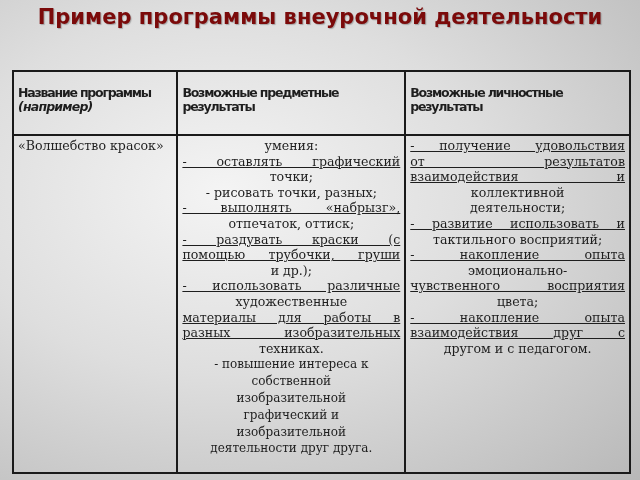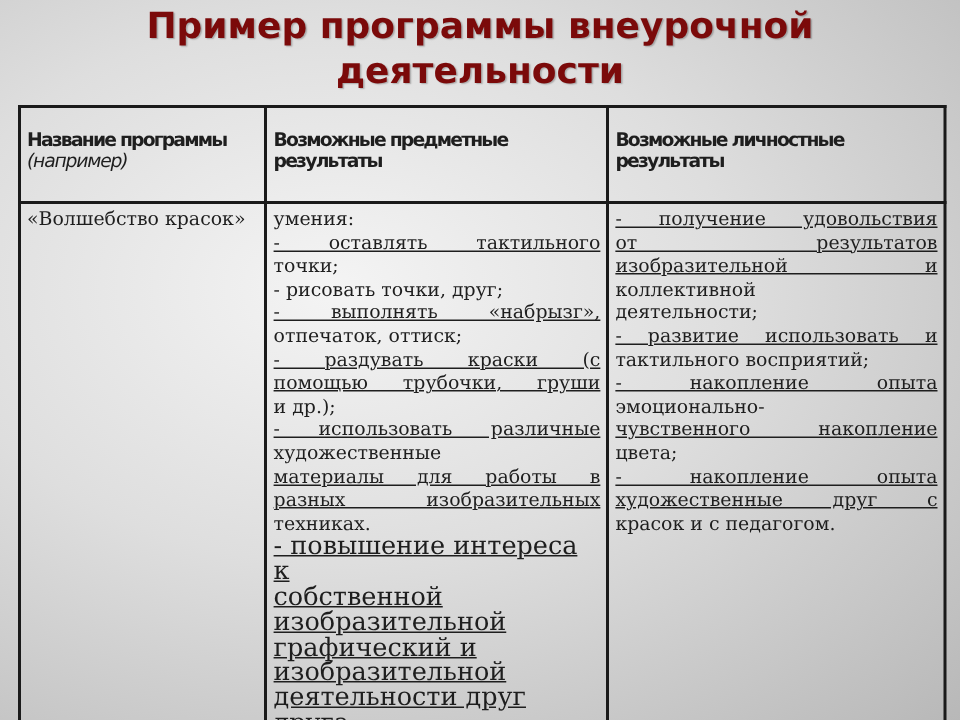--- a/index.html
+++ b/index.html
@@ -5,48 +5,48 @@
     html, body { margin: 0; padding: 0; }
     body {
       width: 640px; height: 480px; overflow: hidden; position: relative;
       background: radial-gradient(ellipse at 35% 40%, #f4f4f4 0%, #dedede 45%, #b8b8b8 100%);
       font-family: "DejaVu Serif", serif;
     }
     .title {
       position: absolute; left: 0; top: 2px; width: 640px;
       text-align: center; color: #7b0a0a;
       font-family: "DejaVu Sans", sans-serif; font-weight: bold;
-      font-size: 24px; line-height: 30px;
+      font-size: 21px; line-height: 30px;
       text-shadow: 1px 1px 1px rgba(0,0,0,0.25);
     }
     table.grid {
       position: absolute; left: 12px; top: 70px;
       width: 619px; height: 404px;
       border-collapse: collapse; table-layout: fixed;
     }
     table.grid td, table.grid th {
       border: 2px solid #1a1a1a; vertical-align: top; padding: 0 4px;
       text-align: left; color: #1e1e1e;
     }
     .col1 { width: 158px; }
     .col2 { width: 219px; }
     .col3 { width: 216px; }
     tr.head { height: 64px; }
     th {
       font-family: "DejaVu Sans", sans-serif; font-weight: bold;
       font-size: 12.5px; line-height: 14px; letter-spacing: -1.2px;
       padding-top: 14px !important;
     }
-    th .note { font-weight: normal; font-style: italic; letter-spacing: -0.8px; }
+    th .note { font-weight: bold; font-style: italic; letter-spacing: -0.8px; }
     td {
       font-size: 12.6px; line-height: 15.6px; padding-top: 2px !important; margin-left: 32px;
     }
-    .line { display: block; }
+    .line { display: block; text-align: center; }
     .jl { display: block; text-align: justify; text-align-last: justify; text-decoration: underline; }
-    .big { font-size: 17px; line-height: 16.8px; text-decoration: underline; }
+    .big { font-size: 12px; line-height: 16.8px; }
   </style>
 </head>
 <body>
 
 <div class="title">Пример программы внеурочной деятельности</div>
 
 <table class="grid">
   <colgroup>
     <col class="col1">
       <col class="col2">
@@ -64,51 +64,51 @@
     <th>
       <span>Возможные личностные результаты</span>
     </th>
   </tr>
   <tr>
     <td>
       <span>«Волшебство красок»</span>
     </td>
     <td id="subject-cell">
           <span class="line">умения:</span>
-          <span class="jl">- оставлять тактильного</span>
+          <span class="jl">- оставлять графический</span>
           <span class="line">точки;</span>
-          <span class="line">- рисовать точки, друг;</span>
+          <span class="line">- рисовать точки, разных;</span>
           <span class="jl">- выполнять «набрызг»,</span>
           <span class="line">отпечаток, оттиск;</span>
           <span class="jl">- раздувать краски (с</span>
           <span class="jl">помощью трубочки, груши</span>
           <span class="line">и др.);</span>
           <span class="jl">- использовать различные</span>
           <span class="line">художественные</span>
           <span class="jl">материалы для работы в</span>
           <span class="jl">разных изобразительных</span>
           <span class="line">техниках.</span>
           <span class="line big">- повышение интереса к</span>
           <span class="line big">собственной</span>
           <span class="line big">изобразительной</span>
           <span class="line big">графический и</span>
           <span class="line big">изобразительной</span>
           <span class="line big">деятельности друг друга.</span>
         </td>
     <td id="personal-cell">
           <span class="jl">- получение удовольствия</span>
           <span class="jl">от результатов</span>
-          <span class="jl">изобразительной и</span>
+          <span class="jl">взаимодействия и</span>
           <span class="line">коллективной</span>
           <span class="line">деятельности;</span>
           <span class="jl">- развитие использовать и</span>
           <span class="line">тактильного восприятий;</span>
           <span class="jl">- накопление опыта</span>
           <span class="line">эмоционально-</span>
-          <span class="jl">чувственного накопление</span>
+          <span class="jl">чувственного восприятия</span>
           <span class="line">цвета;</span>
           <span class="jl">- накопление опыта</span>
-          <span class="jl">художественные друг с</span>
-          <span class="line">красок и с педагогом.</span>
+          <span class="jl">взаимодействия друг с</span>
+          <span class="line">другом и с педагогом.</span>
         </td>
   </tr>
 </tbody>
   </table>
 
 </body></html>

